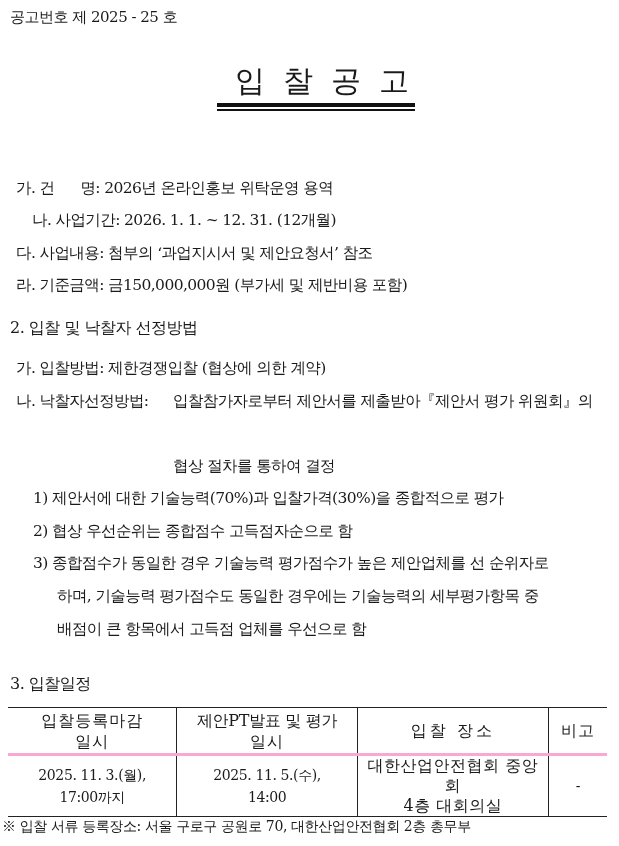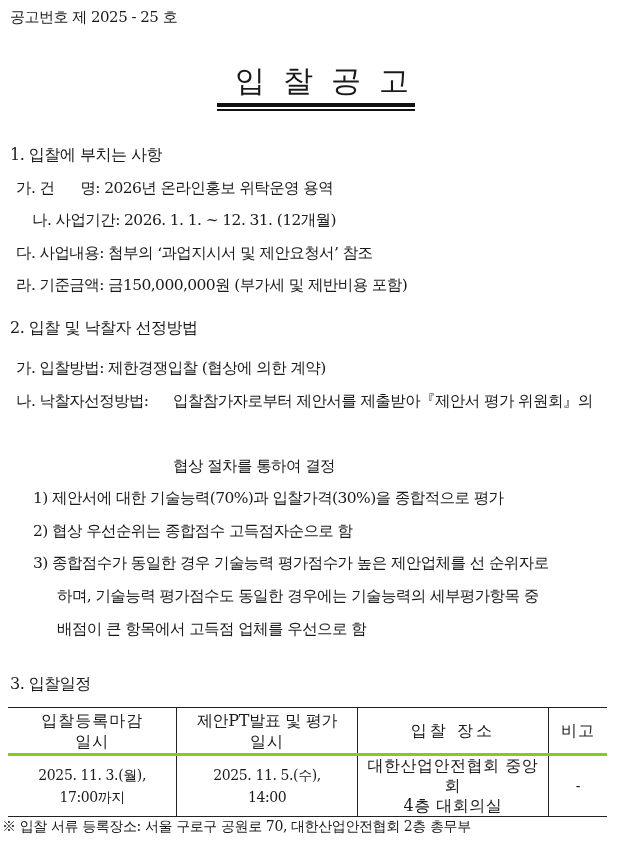--- a/index.html
+++ b/index.html
@@ -22,41 +22,40 @@
     position: absolute; left: 8px; top: 707px; width: 599px;
     border-collapse: collapse; font-family: "DejaVu Serif", serif;
   }
   table.sched th, table.sched td {
     border-left: 1px solid #222; border-right: 1px solid #222;
     text-align: center; vertical-align: middle; padding: 0 4px;
     font-weight: normal; color: #1a1a1a;
   }
   table.sched th:first-child, table.sched td:first-child { border-left: none; }
   table.sched th:last-child, table.sched td:last-child { border-right: none; }
-  table.sched thead tr { border-top: 1.5px solid #222; border-bottom: 3px solid #84cc16; height: 47px; }
+  table.sched thead tr { border-top: 1.5px solid #222; border-bottom: 3px solid #f9a8d4; height: 47px; }
   table.sched tbody tr { border-bottom: 1.5px solid #222; height: 54px; }
   table.sched th { font-size: 16px; line-height: 21px; letter-spacing: 1px; }
   table.sched td { font-size: 14px; line-height: 22px; letter-spacing: -0.4px; }
   table.sched td.place { font-size: 16px; line-height: 20px; letter-spacing: 0.5px; }
   .footnote { left: 2px; top: 818px; font-size: 14px; letter-spacing: -0.4px; }
 </style>
 </head>
 <body>
 
 <div class="page">
 
   <div class="abs notice-no">공고번호 제 2025 -  25 호</div>
 
   <div class="abs title-wrap">
     <div class="title">입찰공고</div>
     <div class="title-rule"></div>
     <div class="title-rule2"></div>
   </div>
 
-  <div class="abs h1" style="top:145px;">1. 입찰에 부치는 사항</div>
 
   <div class="abs item" style="left:16px; top:178px;">
     <span style="white-space:pre;">가. 건      명:</span>
     <span>2026년 온라인홍보 위탁운영 용역</span>
   </div>
   <div class="abs item" style="left:32px; top:210px;">
     <span>나. 사업기간:</span>
     <span>2026. 1. 1. ~ 12. 31. (12개월)</span>
   </div>
   <div class="abs item" style="left:16px; top:243px;">

